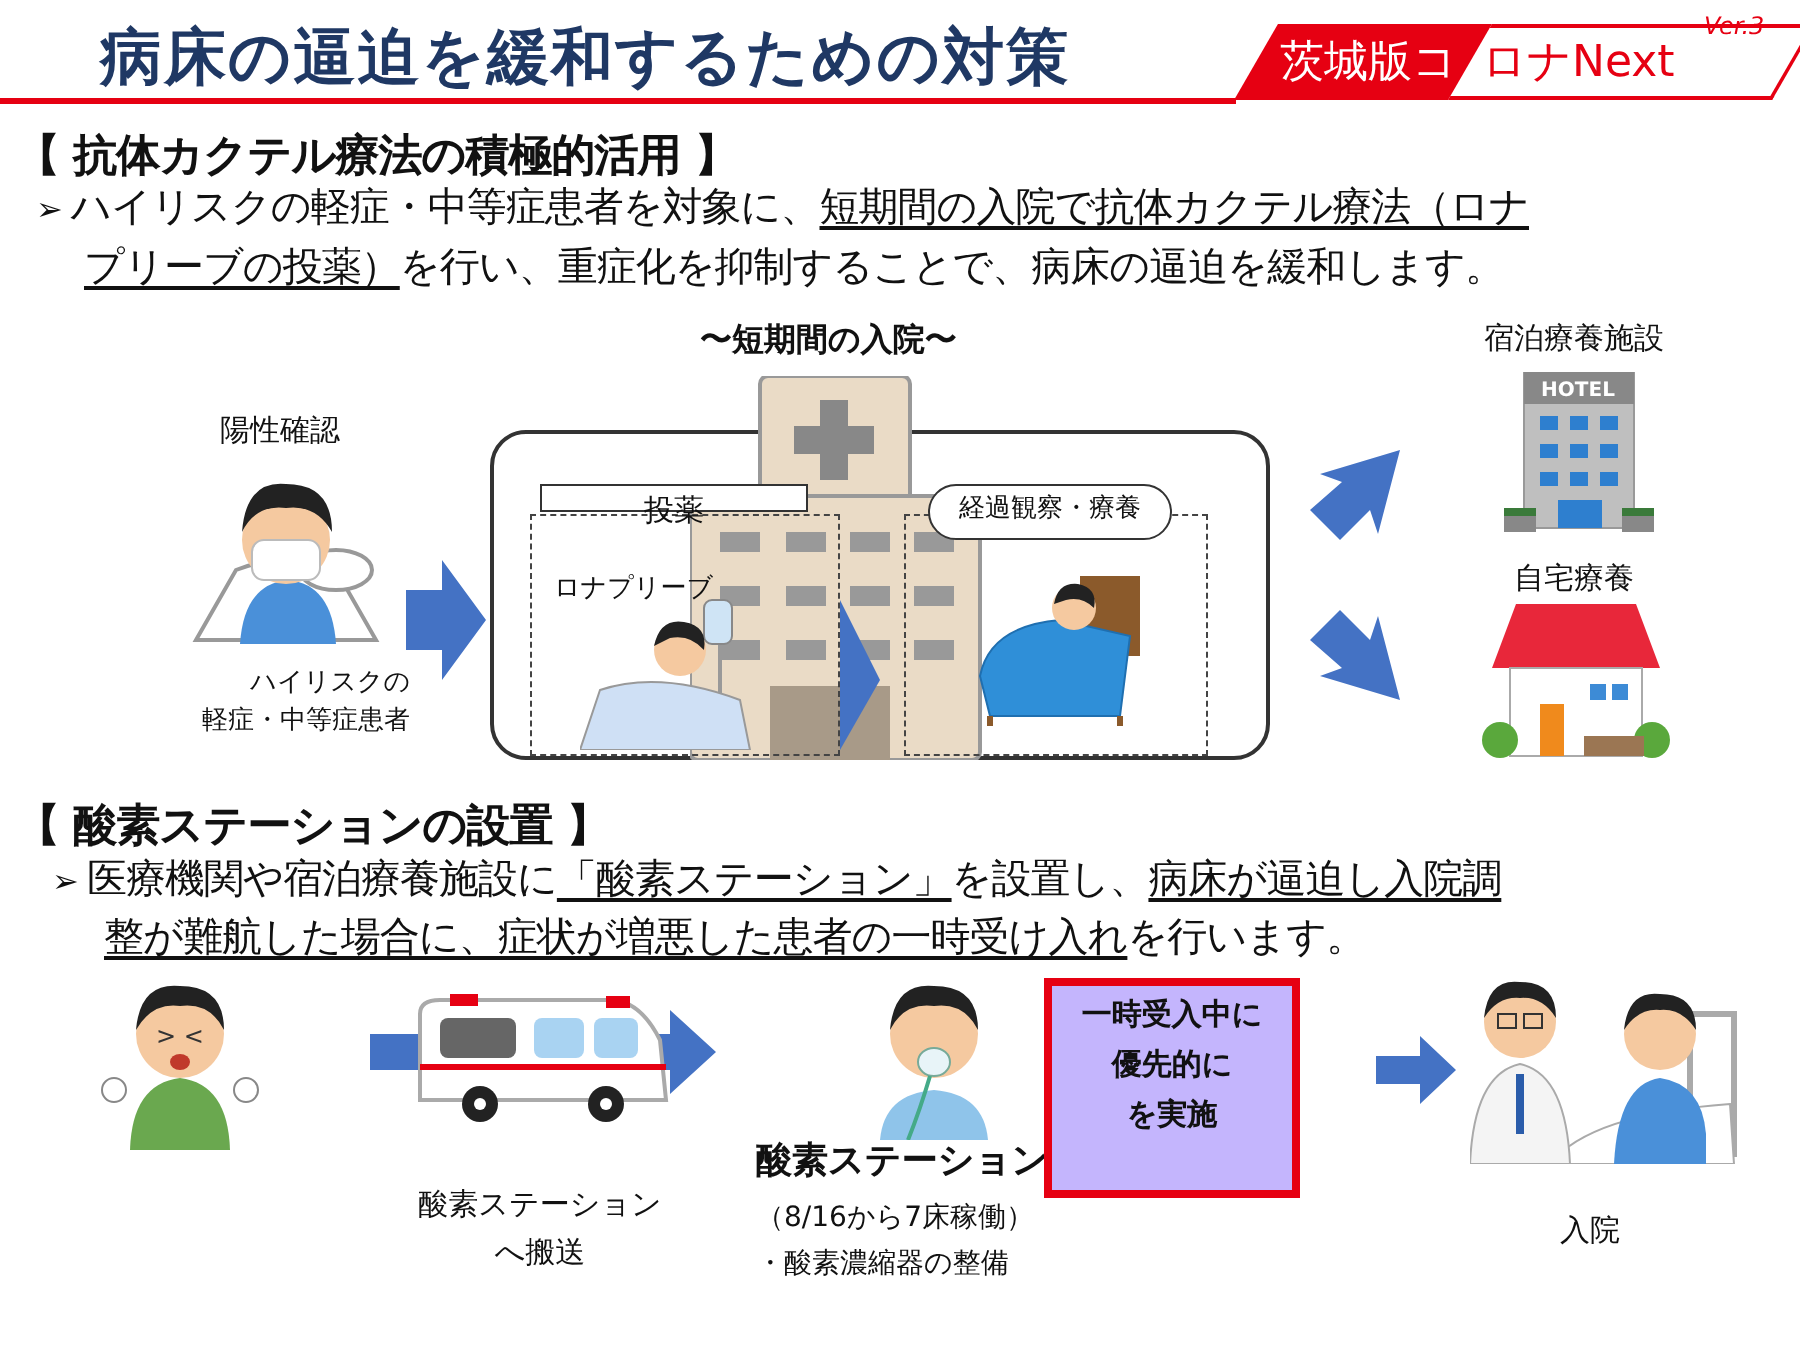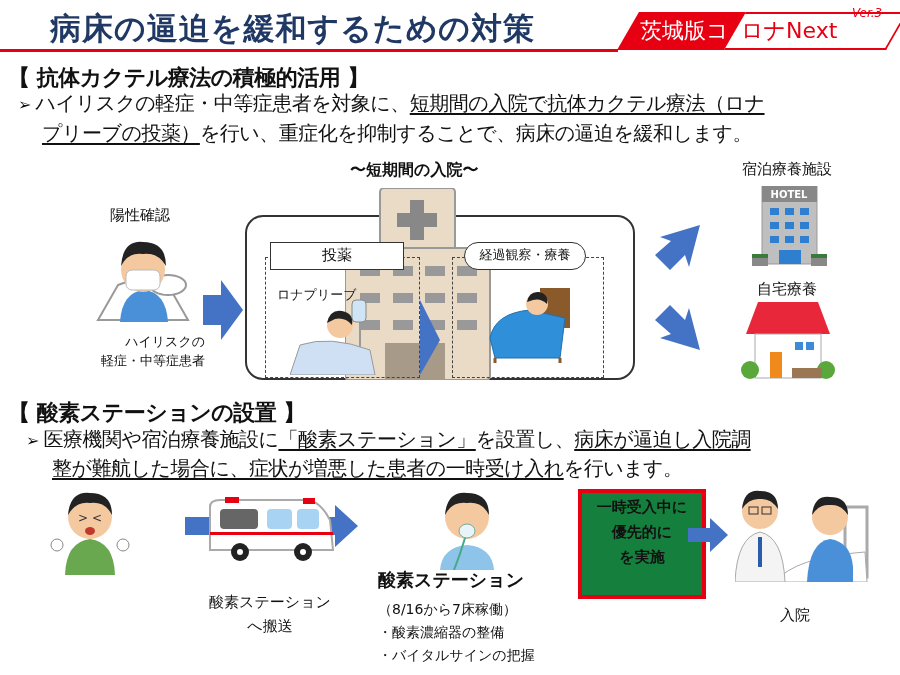--- a/index.html
+++ b/index.html
@@ -24,21 +24,21 @@
 
   
   .lbl { font-size: 15px; white-space: nowrap; text-align: center; }
   .lbl-sm { font-size: 13px; white-space: nowrap; text-align: right; line-height: 19px; }
   .hosp-frame { left: 245px; top: 215px; width: 390px; height: 165px; border: 2px solid #333; border-radius: 18px; background: #fff; }
   .dash-a { left: 265px; top: 257px; width: 155px; height: 121px; border: 1.5px dashed #444; }
   .dash-b { left: 452px; top: 257px; width: 152px; height: 121px; border: 1.5px dashed #444; }
   .tag-box { background: #fff; border: 1.5px solid #333; font-size: 15px; text-align: center; line-height: 24px; }
 
   .bluearrow { fill: #4472c4; }
-  .red-box { left: 578px; top: 489px; width: 128px; height: 110px; border: 4px solid #e60012; background: #15803d; font-size: 15px; font-weight: bold; text-align: center; line-height: 25px; padding-top: 2px; }
+  .red-box { left: 522px; top: 489px; width: 128px; height: 110px; border: 4px solid #e60012; background: #c4b5fd; font-size: 15px; font-weight: bold; text-align: center; line-height: 25px; padding-top: 2px; }
 </style>
 </head>
 <body>
 
 <div class="abs page-title">病床の逼迫を緩和するための対策</div>
 <div class="abs title-rule"></div>
 <div class="abs logo-red"></div>
 <div class="abs logo-white"></div>
 <div class="abs logo-text-a">茨城版コ</div>
 <div class="abs logo-text-b">ロナNext</div>
@@ -94,21 +94,21 @@
       <rect x="48" y="132" width="20" height="10"></rect>
       <rect x="80" y="132" width="20" height="10"></rect>
       <rect x="112" y="132" width="20" height="10"></rect>
   </g>
   <rect x="40" y="155" width="60" height="37" fill="#a89a88"></rect>
 </svg>
 
 <div class="abs dash-a"></div>
 <div class="abs dash-b"></div>
 
-<div class="abs tag-box" style="left:270px; top:242px; width:134px; height:28px;">投薬</div>
+<div class="abs tag-box" style="left:270px; top:242px; width:134px; height:14px;">投薬</div>
 <div class="abs tag-box" style="left:464px; top:242px; width:122px; height:28px; font-size:13px;border-radius:14px;">経過観察・療養</div>
 
 <div class="abs lbl-sm" style="left:277px; top:285px;">ロナプリーブ</div>
 
 <svg class="abs" style="left:290px; top:295px;" width="90" height="80">
   <line x1="70" y1="5" x2="70" y2="80" stroke="#999" stroke-width="2"></line>
   <rect x="62" y="5" width="14" height="22" rx="4" fill="#cfe4f5" stroke="#888"></rect>
   <path d="M0 80 L10 50 Q40 40 80 55 L85 80 Z" fill="#cfe0f5" stroke="#999"></path>
   <circle cx="50" cy="30" r="13" fill="#f5c9a0"></circle>
   <path d="M37 28 Q40 14 52 16 Q64 18 62 30 Q55 22 45 24 Z" fill="#222"></path>
@@ -213,21 +213,20 @@
   <path d="M8 85 Q10 62 35 60 Q60 62 62 85 Z" fill="#8fc4ea"></path>
   <circle cx="35" cy="32" r="22" fill="#f5c9a0"></circle>
   <path d="M13 30 Q15 6 35 8 Q57 8 57 30 Q50 16 35 18 Q20 16 13 30 Z" fill="#222"></path>
   <ellipse cx="35" cy="46" rx="8" ry="7" fill="#e8f4f8" stroke="#7a9"></ellipse>
   <path d="M33 53 Q28 70 22 85" stroke="#4a8" stroke-width="2" fill="none"></path>
 </svg>
 <div class="abs" style="left:378px; top:568px; font-size:18px; font-weight:bold; white-space:nowrap;">酸素ステーション</div>
 <div class="abs" style="left:378px; top:598px; font-size:14px; line-height:23px; white-space:nowrap;">
   <div>（8/16から7床稼働）</div>
   <div>・酸素濃縮器の整備</div>
-  <div>・バイタルサインの把握</div>
 </div>
 
 <div class="abs red-box">
   <div>一時受入中に</div>
   <div>優先的に</div>
   <div>を実施</div>
 </div>
 
 <svg class="abs" style="left:688px; top:518px;" width="40" height="34">
   <polygon class="bluearrow" points="0,10 22,10 22,0 40,17 22,34 22,24 0,24"></polygon>

